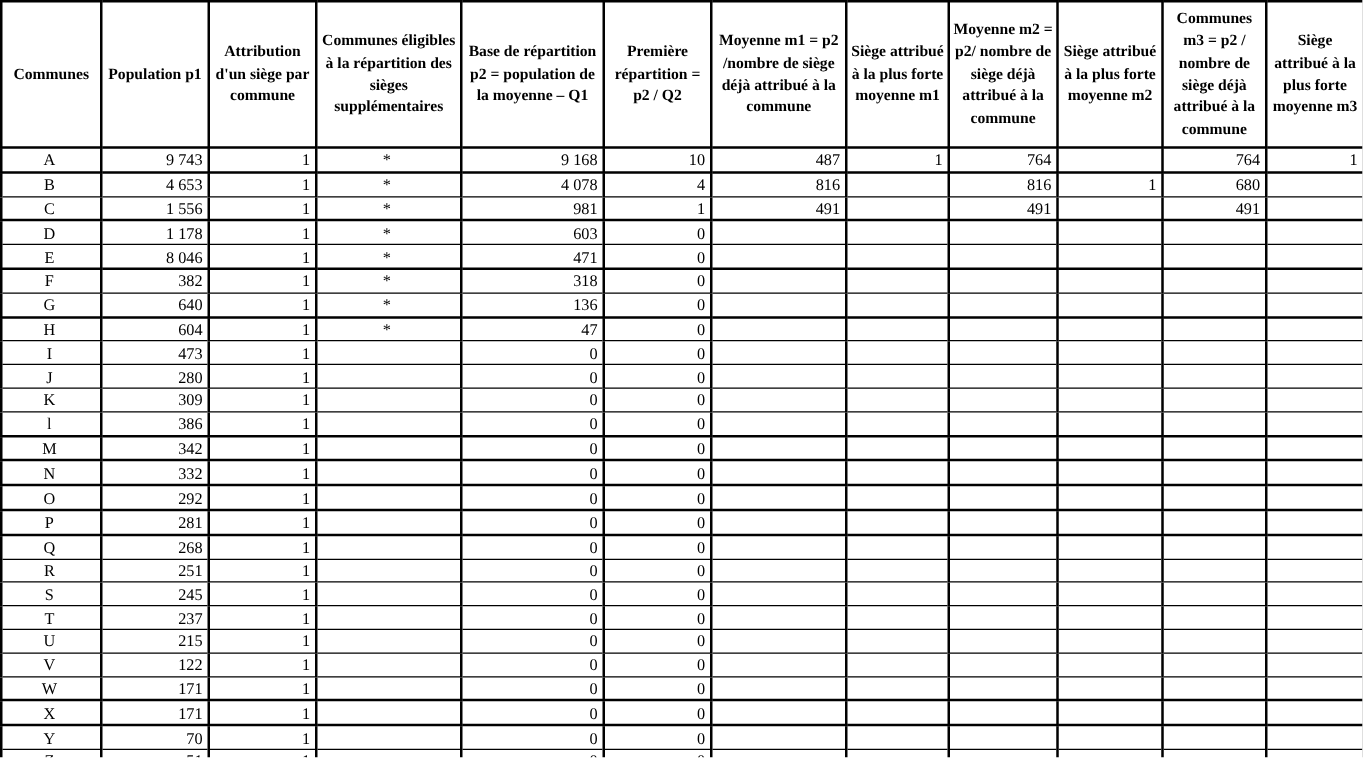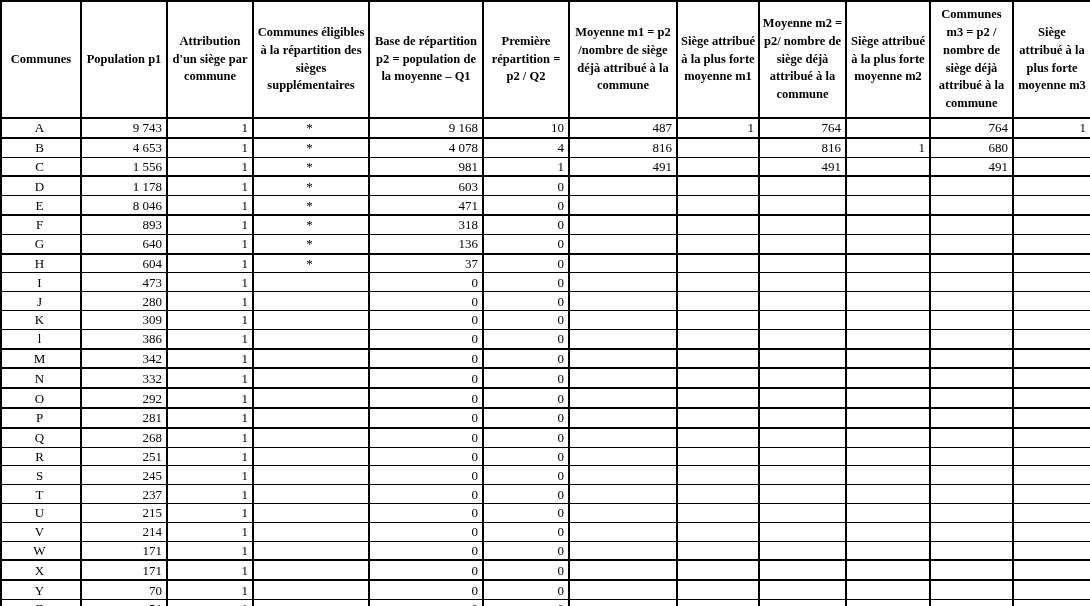--- a/index.html
+++ b/index.html
@@ -150,21 +150,21 @@
           <td class="al-r">0</td>
           <td class="al-r"></td>
           <td class="al-r"></td>
           <td class="al-r"></td>
           <td class="al-r"></td>
           <td class="al-r"></td>
           <td class="al-r"></td>
         </tr>
         <tr>
           <td class="al-c">F</td>
-          <td class="al-r">893</td>
+          <td class="al-r">382</td>
           <td class="al-r">1</td>
           <td class="al-c">*</td>
           <td class="al-r">318</td>
           <td class="al-r">0</td>
           <td class="al-r"></td>
           <td class="al-r"></td>
           <td class="al-r"></td>
           <td class="al-r"></td>
           <td class="al-r"></td>
           <td class="al-r"></td>
@@ -181,21 +181,21 @@
           <td class="al-r"></td>
           <td class="al-r"></td>
           <td class="al-r"></td>
           <td class="al-r"></td>
         </tr>
         <tr>
           <td class="al-c">H</td>
           <td class="al-r">604</td>
           <td class="al-r">1</td>
           <td class="al-c">*</td>
-          <td class="al-r">37</td>
+          <td class="al-r">47</td>
           <td class="al-r">0</td>
           <td class="al-r"></td>
           <td class="al-r"></td>
           <td class="al-r"></td>
           <td class="al-r"></td>
           <td class="al-r"></td>
           <td class="al-r"></td>
         </tr>
         <tr>
           <td class="al-c">I</td>
@@ -374,21 +374,21 @@
           <td class="al-r">0</td>
           <td class="al-r"></td>
           <td class="al-r"></td>
           <td class="al-r"></td>
           <td class="al-r"></td>
           <td class="al-r"></td>
           <td class="al-r"></td>
         </tr>
         <tr>
           <td class="al-c">V</td>
-          <td class="al-r">214</td>
+          <td class="al-r">122</td>
           <td class="al-r">1</td>
           <td class="al-c"></td>
           <td class="al-r">0</td>
           <td class="al-r">0</td>
           <td class="al-r"></td>
           <td class="al-r"></td>
           <td class="al-r"></td>
           <td class="al-r"></td>
           <td class="al-r"></td>
           <td class="al-r"></td>

